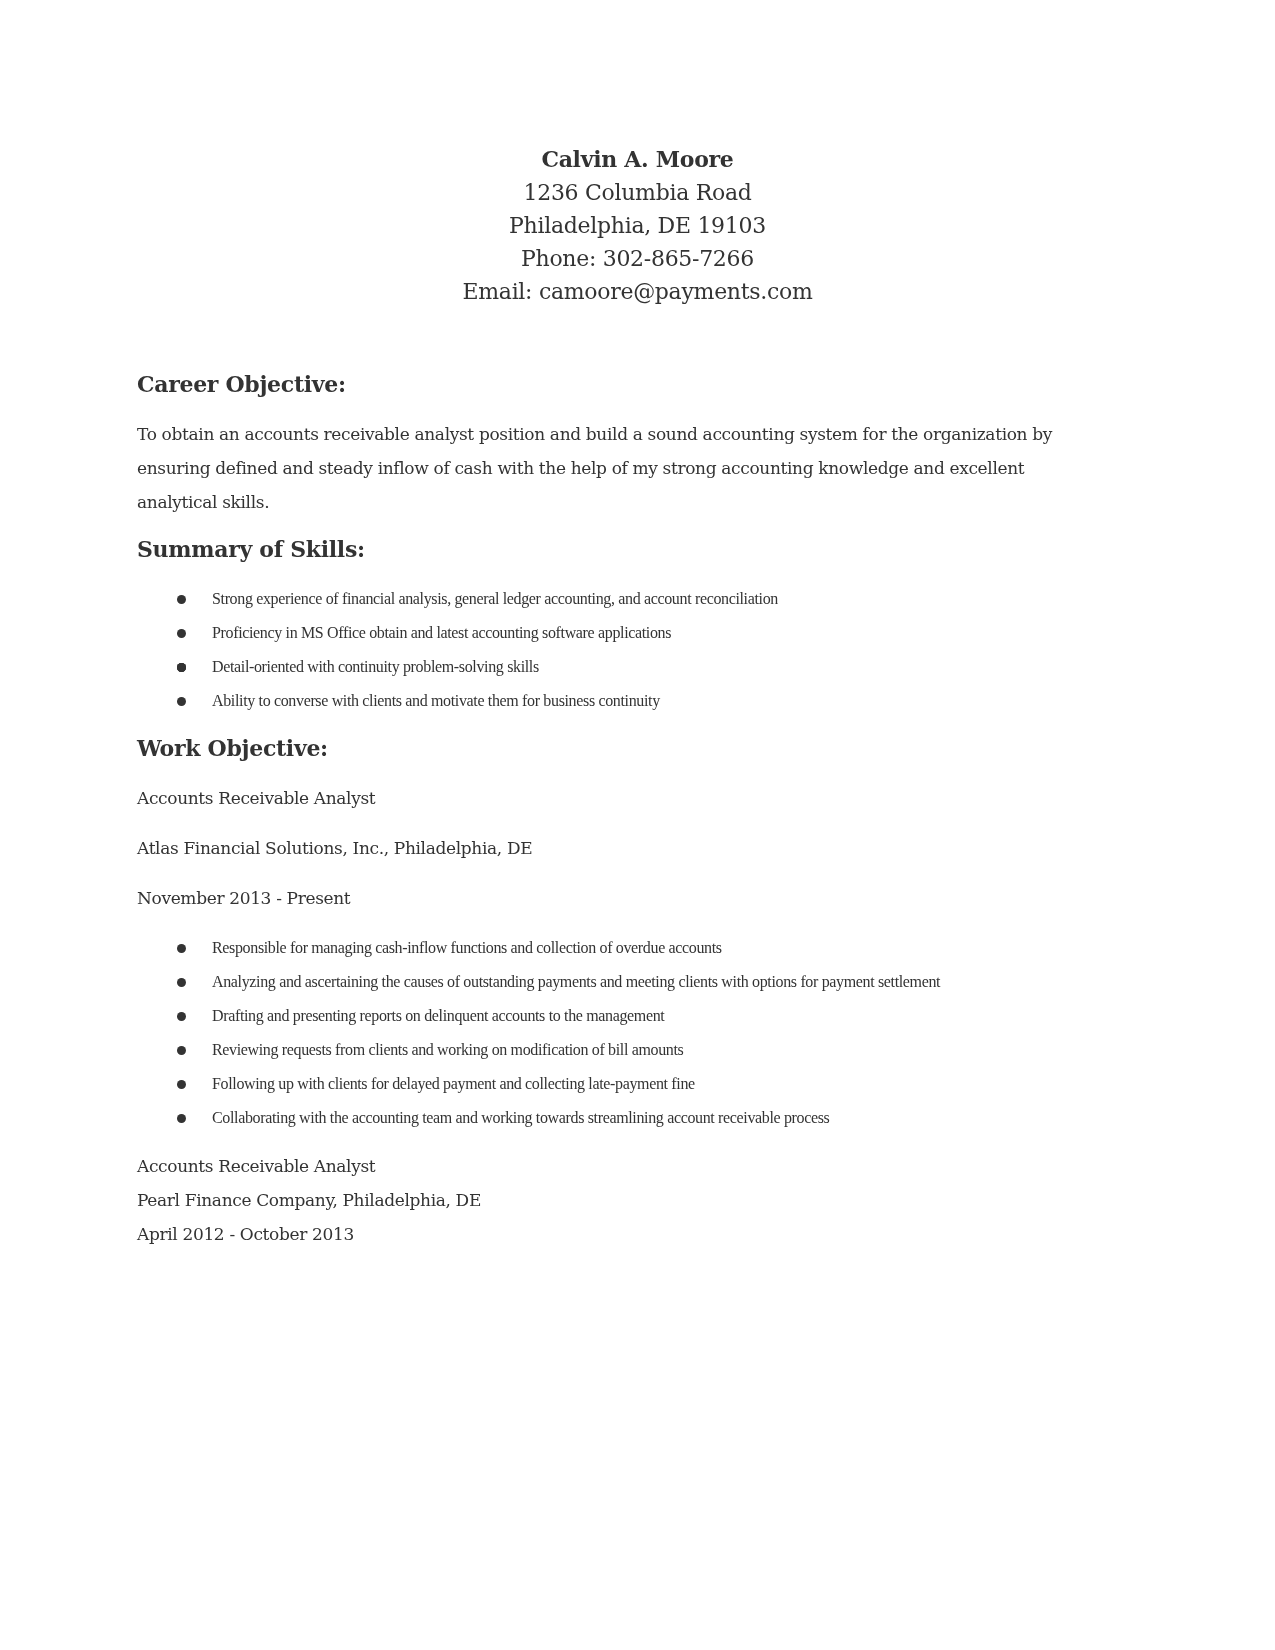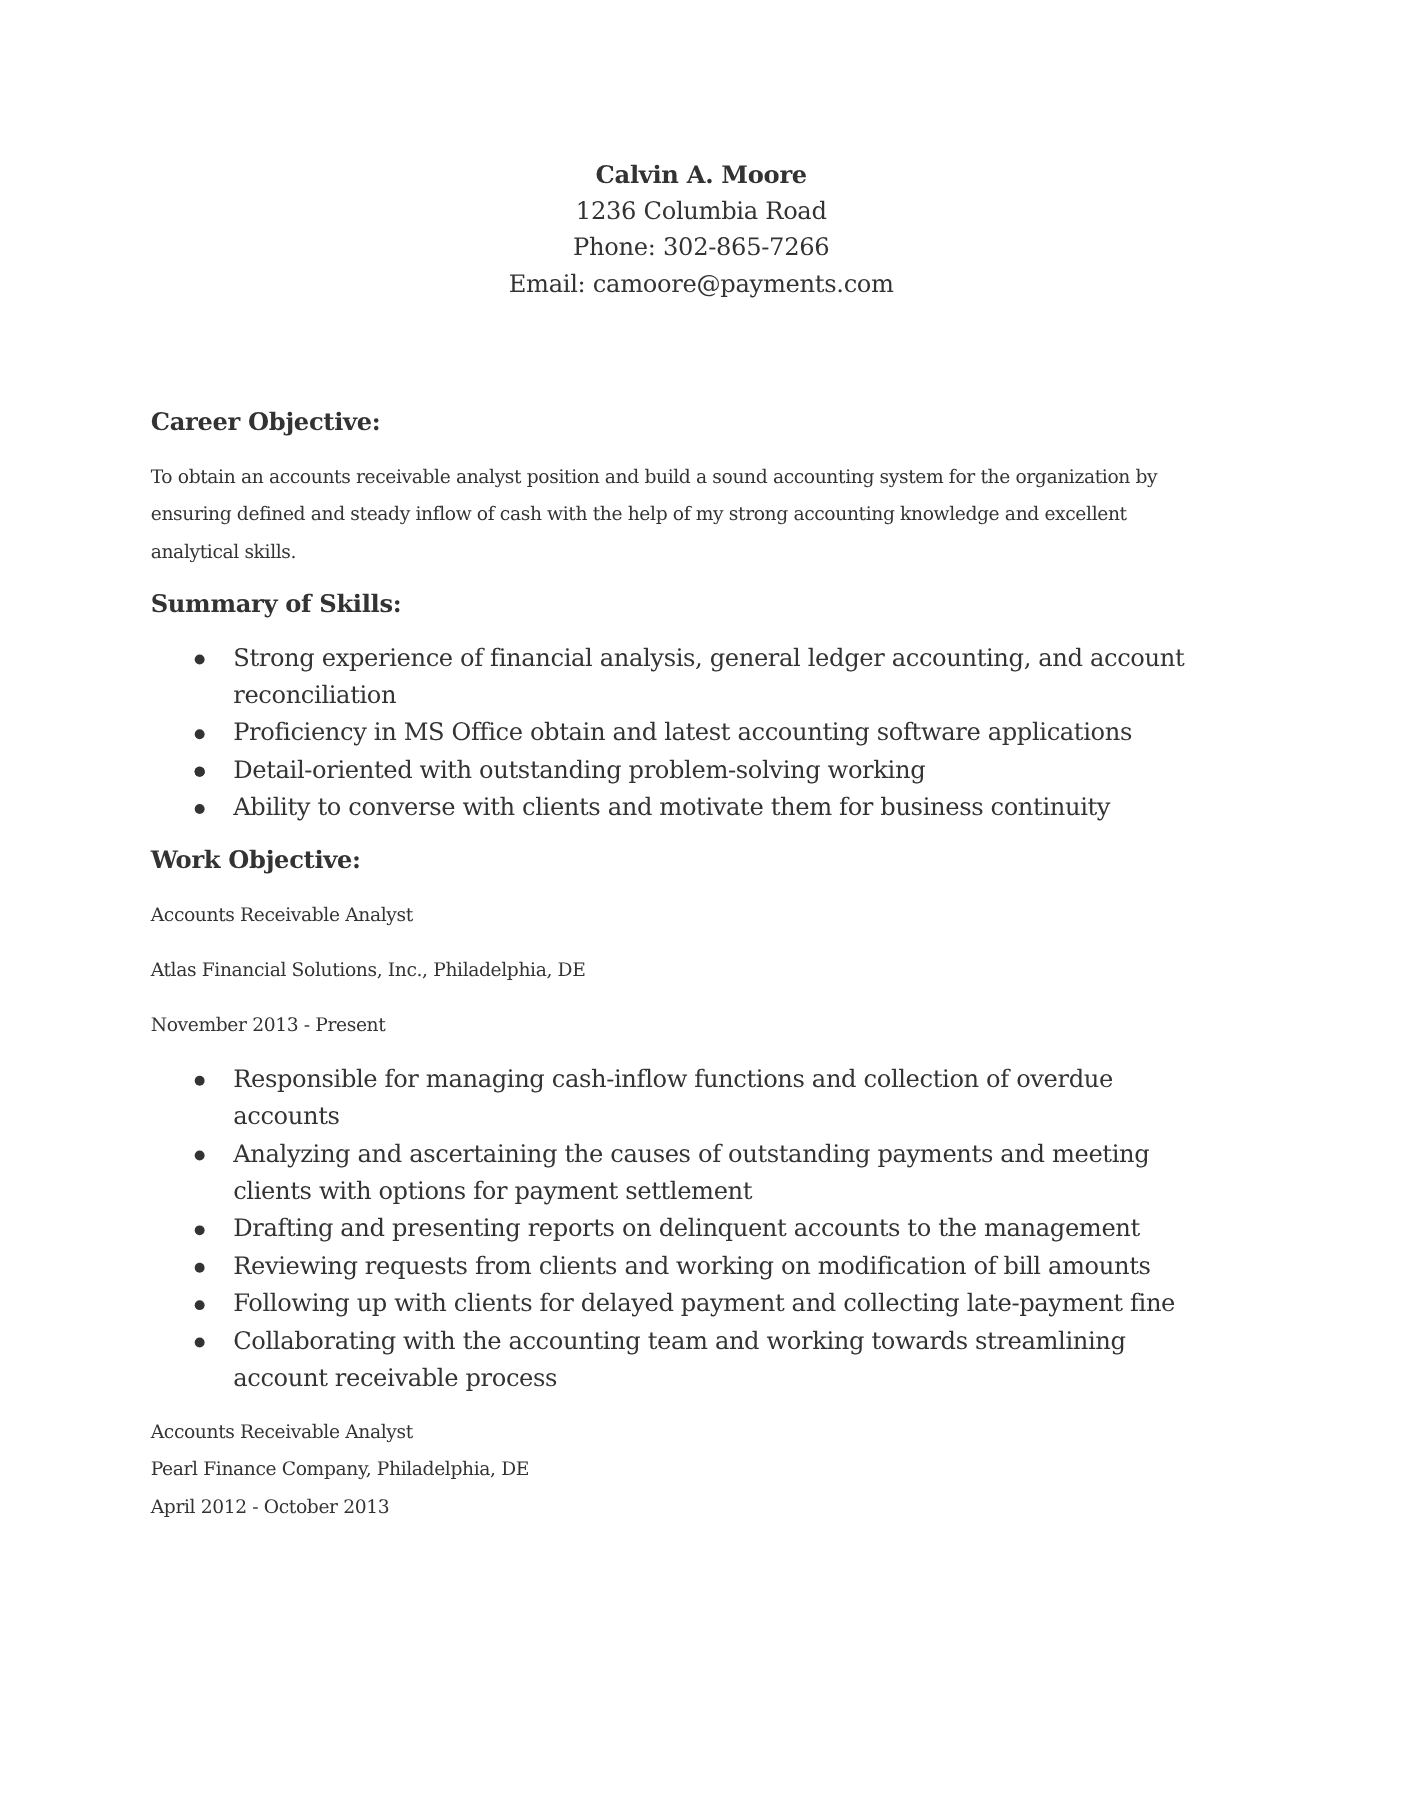--- a/index.html
+++ b/index.html
@@ -9,55 +9,56 @@
     color: #333333;
   }
   .page { position: absolute; left: 0; top: 0; width: 1275px; height: 1650px; }
   .header { position: absolute; left: 0; top: 143px; width: 1275px; text-align: center; }
   .header .line { font-size: 22px; line-height: 33px; letter-spacing: -0.3px; }
   .header .name { font-weight: bold; }
   .content { position: absolute; left: 137px; top: 368px; width: 960px; }
   .heading { font-size: 22px; font-weight: bold; line-height: 33px; letter-spacing: -0.3px; }
   .para { font-size: 17px; line-height: 34px; letter-spacing: -0.35px; }
   ul.bullets { list-style: none; margin: 0; padding: 0; }
-  ul.bullets li { position: relative; padding-left: 75px; font-size: 22px; line-height: 34px; letter-spacing: -0.35px; }
+  ul.bullets li { position: relative; padding-left: 75px; font-size: 16px; line-height: 34px; letter-spacing: -0.35px; font-family: Liberation Serif, serif; }
   ul.bullets li .dot {
     position: absolute; left: 40px; top: 13px; width: 9px; height: 9px;
     border-radius: 50%; background: #333333;
   }
   .gap-s { height: 16px; }
   .gap-m { height: 14px; }
 </style>
 </head>
 <body>
 
 <div class="page">
 
   <div class="header">
     <div class="line name">Calvin A. Moore</div>
     <div class="line">1236 Columbia Road</div>
+    <div class="line">Philadelphia, DE 19103</div>
     <div class="line">Phone: 302-865-7266</div>
     <div class="line">Email: camoore@payments.com</div>
   </div>
 
   <div class="content">
 
     <div class="heading">Career Objective:</div>
     <div class="gap-s"></div>
     <div class="para">To obtain an accounts receivable analyst position and build a sound accounting system for the organization by ensuring defined and steady inflow of cash with the help of my strong accounting knowledge and excellent analytical skills.</div>
 
     <div class="gap-m"></div>
     <div class="heading">Summary of Skills:</div>
     <div class="gap-s"></div>
     <ul class="bullets">
       <li><span class="dot"></span><span>Strong experience of financial analysis, general ledger accounting, and account reconciliation</span></li>
       <li><span class="dot"></span><span>Proficiency in MS Office obtain and latest accounting software applications</span></li>
       <li><span class="dot"></span></li>
       <li><span class="dot"></span></li>
-      <li><span class="dot"></span><span>Detail-oriented with outstanding problem-solving working</span></li>
+      <li><span class="dot"></span><span>Detail-oriented with continuity problem-solving skills</span></li>
       <li><span class="dot"></span><span>Ability to converse with clients and motivate them for business continuity</span></li>
     </ul>
 
     <div class="gap-m"></div>
     <div class="heading">Work Objective:</div>
     <div class="gap-s"></div>
     <div class="para">Accounts Receivable Analyst</div>
     <div class="gap-s"></div>
     <div class="para">Atlas Financial Solutions, Inc., Philadelphia, DE</div>
     <div class="gap-s"></div>

